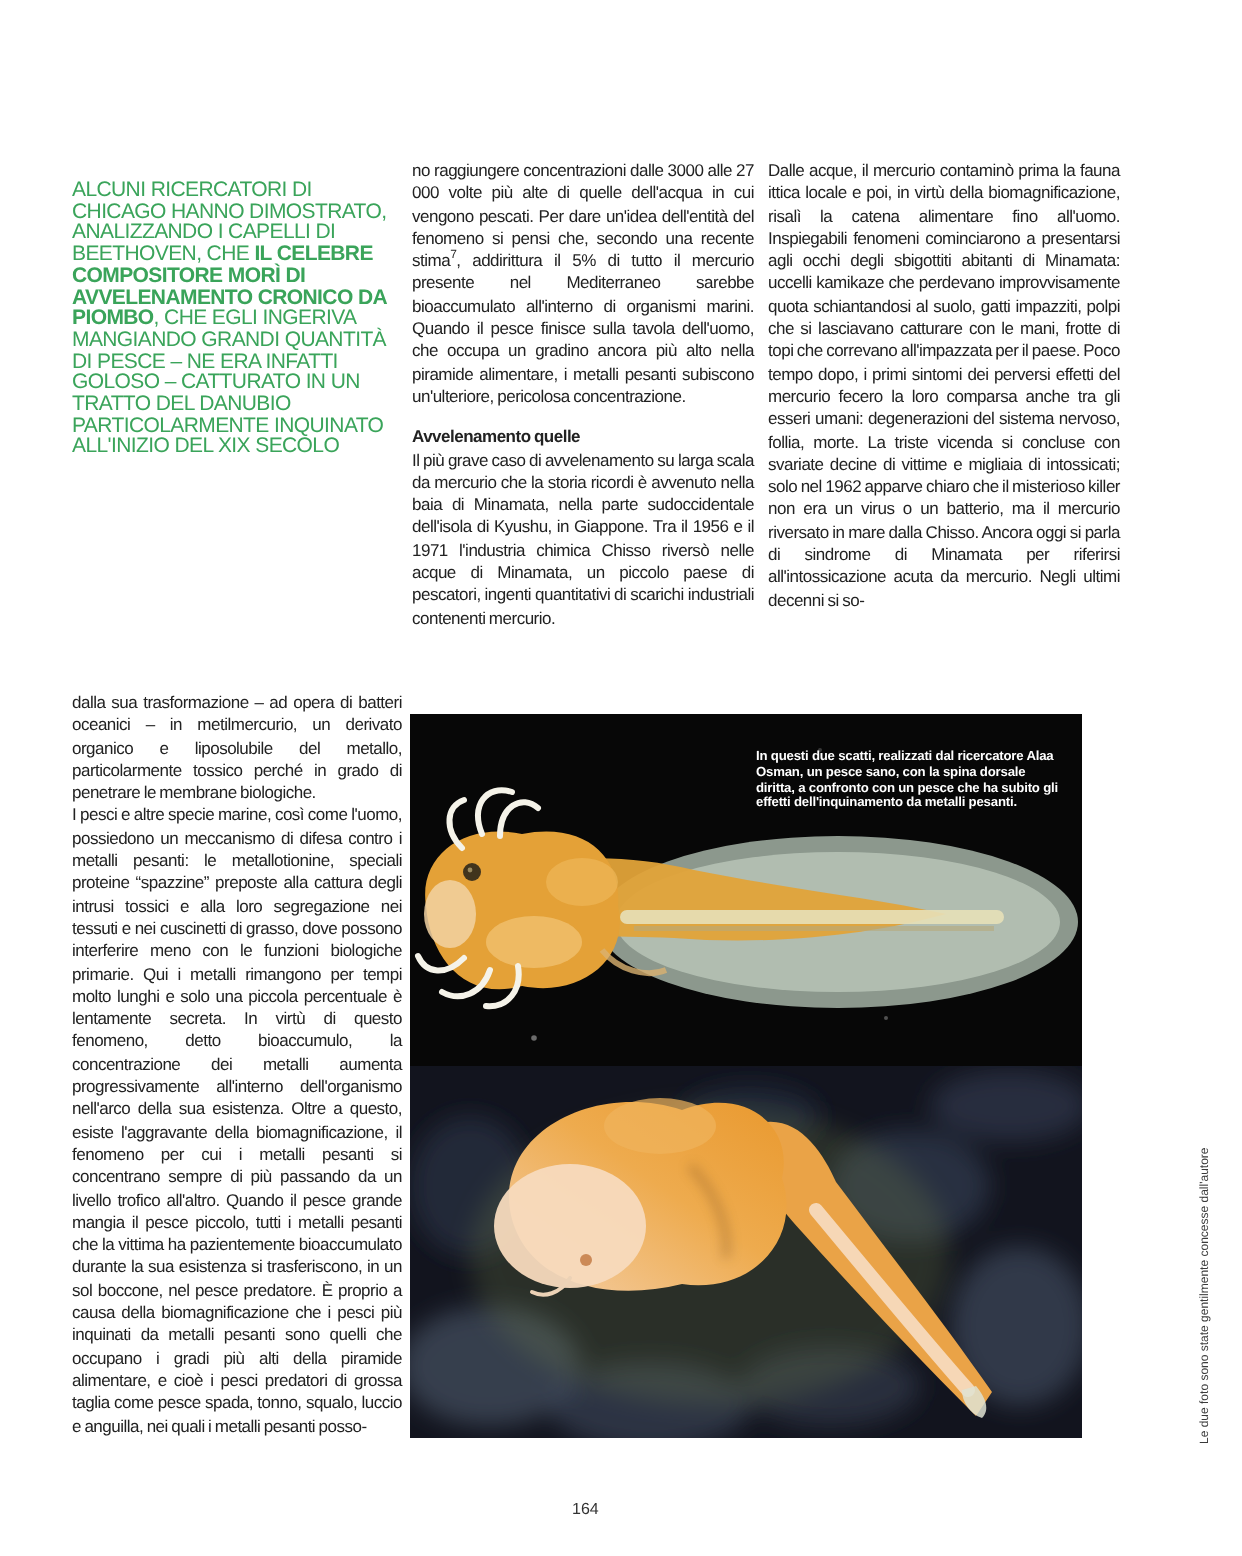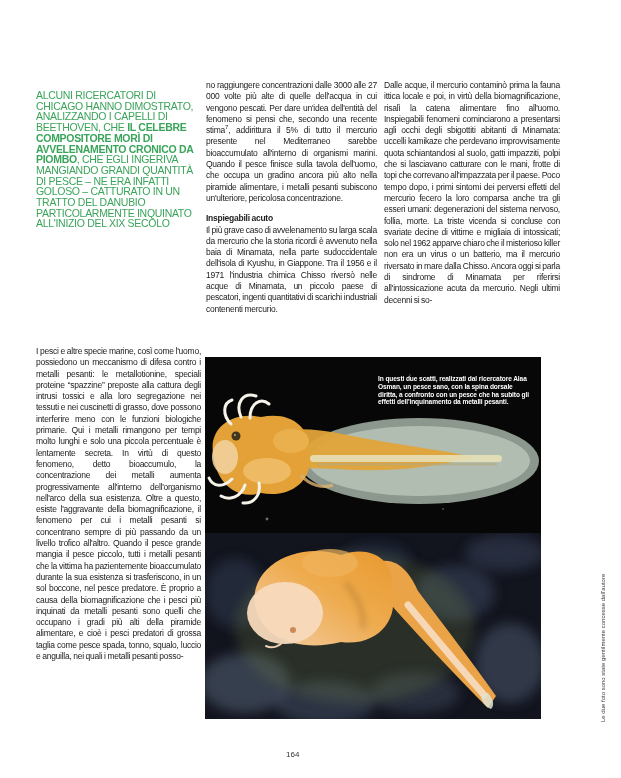--- a/index.html
+++ b/index.html
@@ -42,26 +42,27 @@
 </head>
 <body>
 
 <div class="page">
 
   <div class="pullquote" id="pullquote" style="color: rgb(58, 164, 90);">
     <span>ALCUNI RICERCATORI DI CHICAGO HANNO DIMOSTRATO, ANALIZZANDO I CAPELLI DI BEETHOVEN, CHE </span><strong>IL CELEBRE COMPOSITORE MORÌ DI AVVELENAMENTO CRONICO DA PIOMBO</strong><span>, CHE EGLI INGERIVA MANGIANDO GRANDI QUANTITÀ DI PESCE – NE ERA INFATTI GOLOSO – CATTURATO IN UN TRATTO DEL DANUBIO PARTICOLARMENTE INQUINATO ALL'INIZIO DEL XIX SECOLO</span>
   </div>
 
   <div class="col col-left">
+    <p>dalla sua trasformazione – ad opera di batteri oceanici – in metilmercurio, un derivato organico e liposolubile del metallo, particolarmente tossico perché in grado di penetrare le membrane biologiche.</p>
     <p><span>I pesci e altre specie marine, così come l'uomo, possiedono un meccanismo di difesa contro i metalli pesanti: le metallotionine, speciali proteine “spazzine” preposte alla cattura degli intrusi tossici e alla loro segregazione nei tessuti e nei cuscinetti di grasso, dove possono interferire meno con le funzioni biologiche primarie. Qui i metalli rimangono per tempi molto lunghi e solo una piccola percentuale è lentamente secreta. In virtù di questo fenomeno, detto </span><span class="it">bioaccumulo</span><span>, la concentrazione dei metalli aumenta progressivamente all'interno dell'organismo nell'arco della sua esistenza. Oltre a questo, esiste l'aggravante della </span><span class="it">biomagnificazione</span><span>, il fenomeno per cui i metalli pesanti si concentrano sempre di più passando da un livello trofico all'altro. Quando il pesce grande mangia il pesce piccolo, tutti i metalli pesanti che la vittima ha pazientemente bioaccumulato durante la sua esistenza si trasferiscono, in un sol boccone, nel pesce predatore. È proprio a causa della biomagnificazione che i pesci più inquinati da metalli pesanti sono quelli che occupano i gradi più alti della piramide alimentare, e cioè i pesci predatori di grossa taglia come pesce spada, tonno, squalo, luccio e anguilla, nei quali i metalli pesanti posso-</span></p>
   </div>
 
   <div class="col col-mid">
     <p><span>no raggiungere concentrazioni dalle 3000 alle 27 000 volte più alte di quelle dell'acqua in cui vengono pescati. Per dare un'idea dell'entità del fenomeno si pensi che, secondo una recente stima</span><sup>7</sup><span>, addirittura il 5% di tutto il mercurio presente nel Mediterraneo sarebbe bioaccumulato all'interno di organismi marini. Quando il pesce finisce sulla tavola dell'uomo, che occupa un gradino ancora più alto nella piramide alimentare, i metalli pesanti subiscono un'ulteriore, pericolosa concentrazione.</span></p>
-    <p class="sec-heading">Inspiegabili acuto</p>
+    <p class="sec-heading">Avvelenamento quelle</p>
     <p>Il più grave caso di avvelenamento su larga scala da mercurio che la storia ricordi è avvenuto nella baia di Minamata, nella parte sudoccidentale dell'isola di Kyushu, in Giappone. Tra il 1956 e il 1971 l'industria chimica Chisso riversò nelle acque di Minamata, un piccolo paese di pescatori, ingenti quantitativi di scarichi industriali contenenti mercurio.</p>
   </div>
 
   <div class="col col-right">
     <p><span>Dalle acque, il mercurio contaminò prima la fauna ittica locale e poi, in virtù della biomagnificazione, risalì la catena alimentare fino all'uomo. Inspiegabili fenomeni cominciarono a presentarsi agli occhi degli sbigottiti abitanti di Minamata: uccelli kamikaze che perdevano improvvisamente quota schiantandosi al suolo, gatti impazziti, polpi che si lasciavano catturare con le mani, frotte di topi che correvano all'impazzata per il paese. Poco tempo dopo, i primi sintomi dei perversi effetti del mercurio fecero la loro comparsa anche tra gli esseri umani: degenerazioni del sistema nervoso, follia, morte. La triste vicenda si concluse con svariate decine di vittime e migliaia di intossicati; solo nel 1962 apparve chiaro che il misterioso killer non era un virus o un batterio, ma il mercurio riversato in mare dalla Chisso. Ancora oggi si parla di </span><span class="it">sindrome di Minamata</span><span> per riferirsi all'intossicazione acuta da mercurio. Negli ultimi decenni si so-</span></p>
   </div>
 
   <div class="photo-block">
     <div class="photo-top">
       <svg width="336" height="176" viewBox="0 0 336 176">

